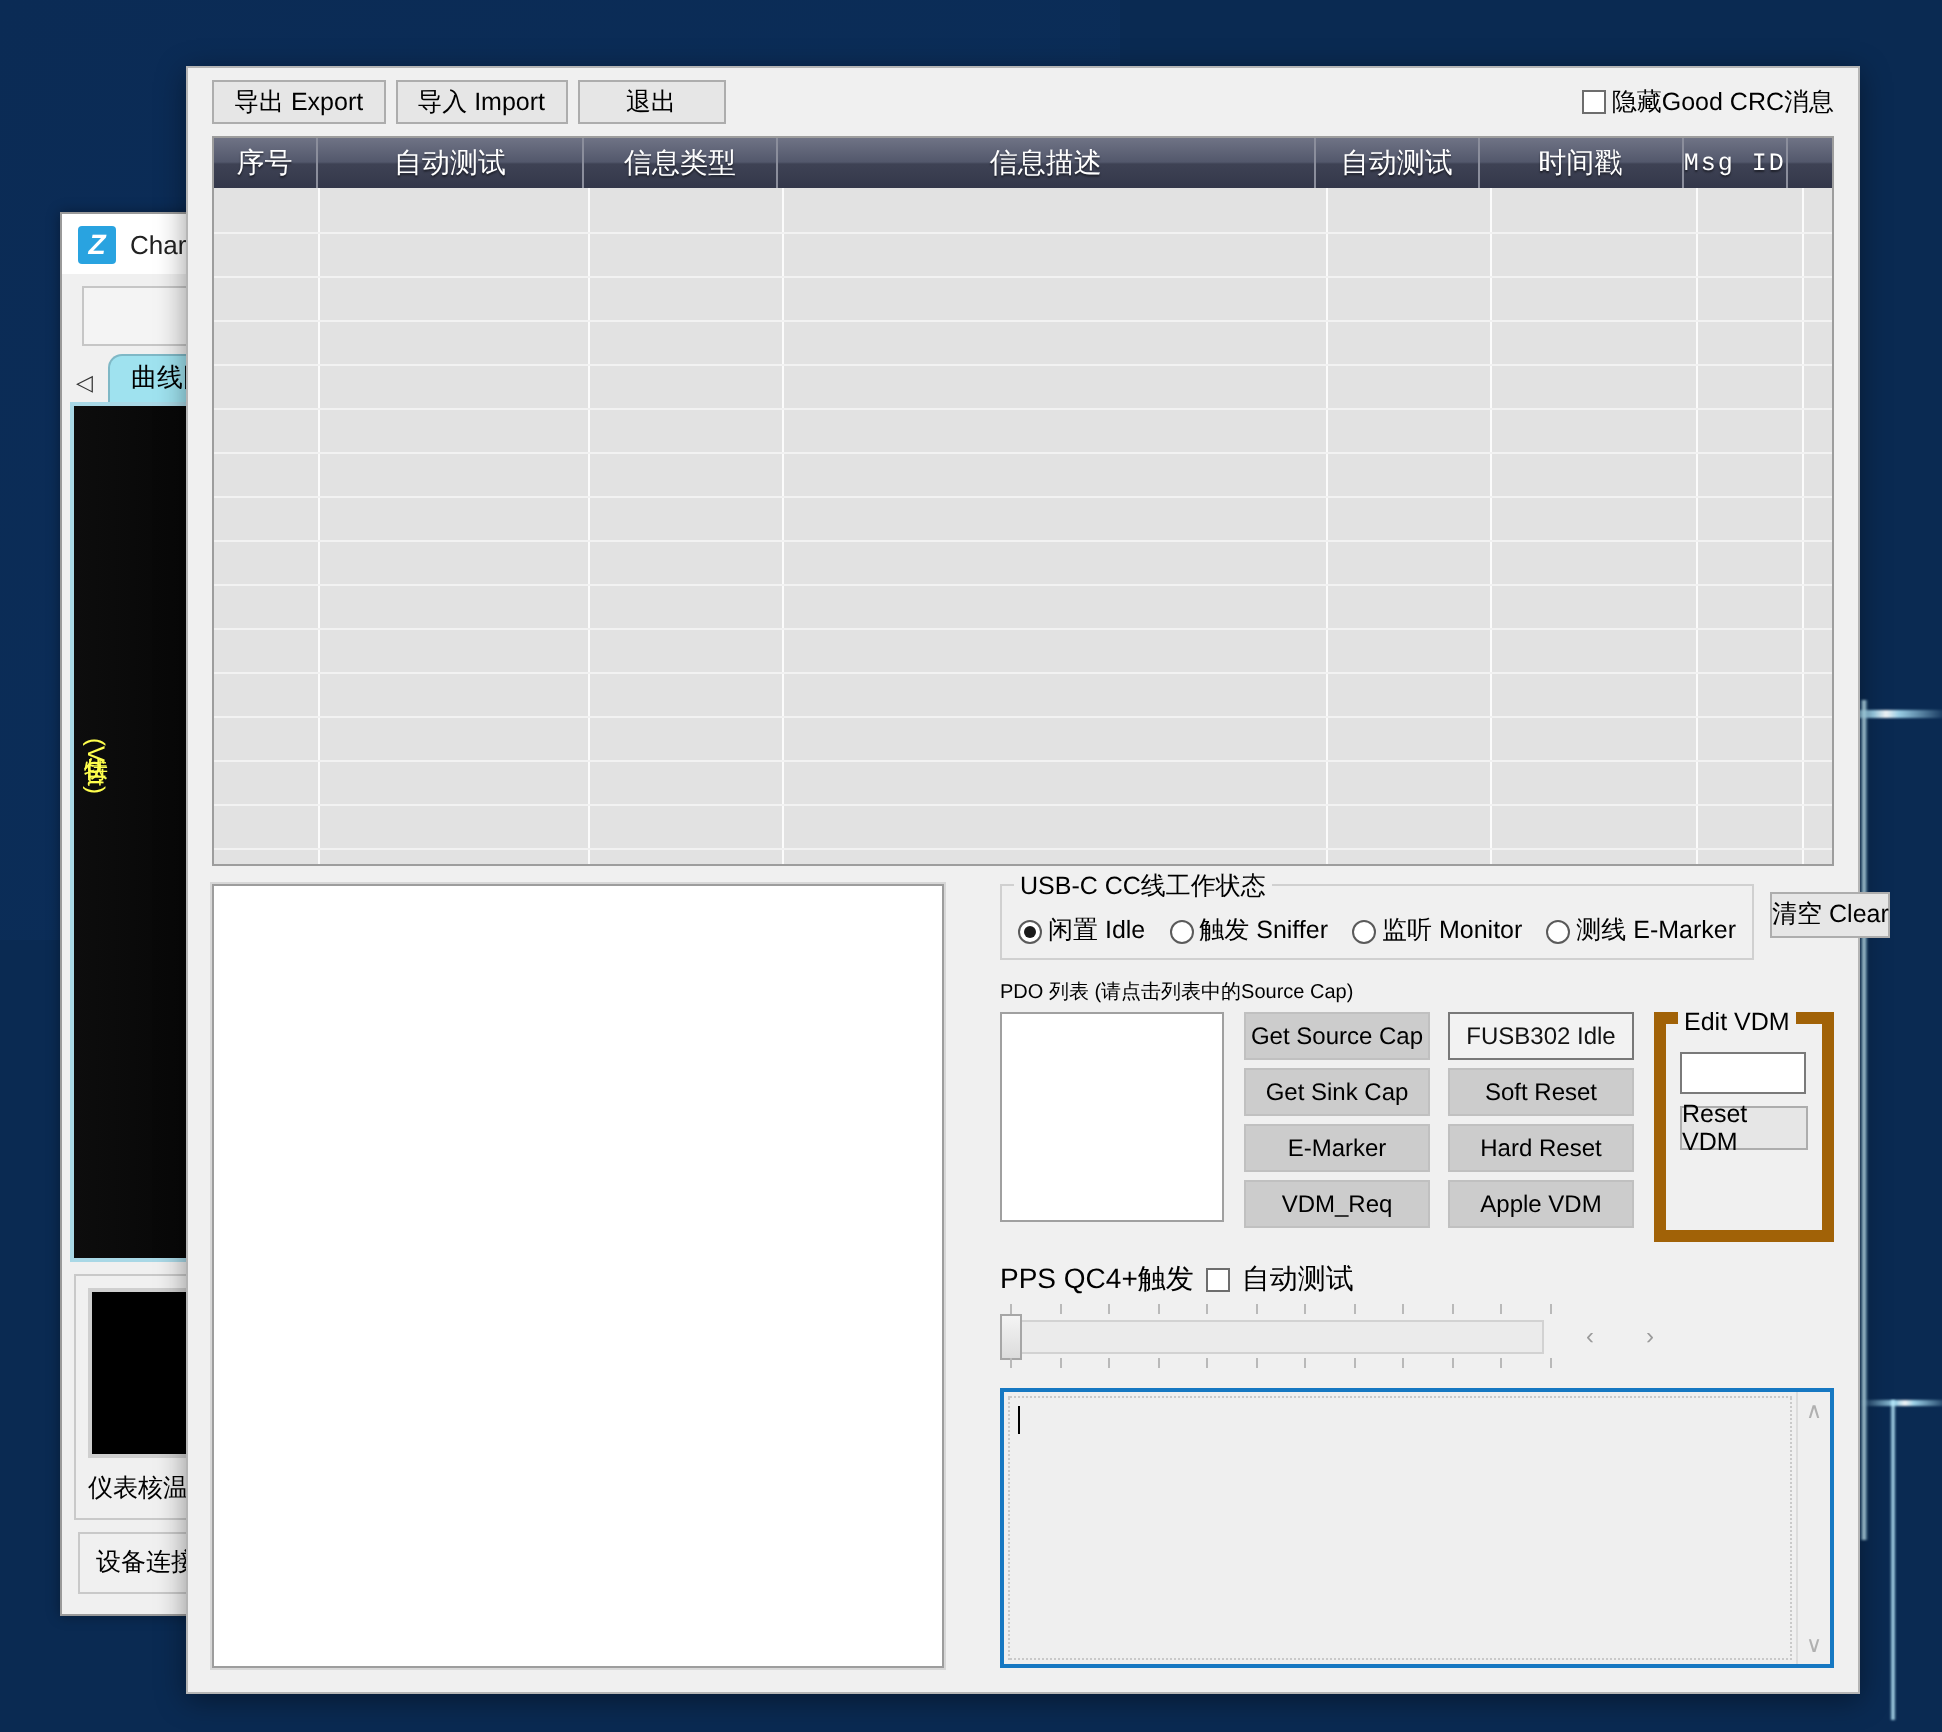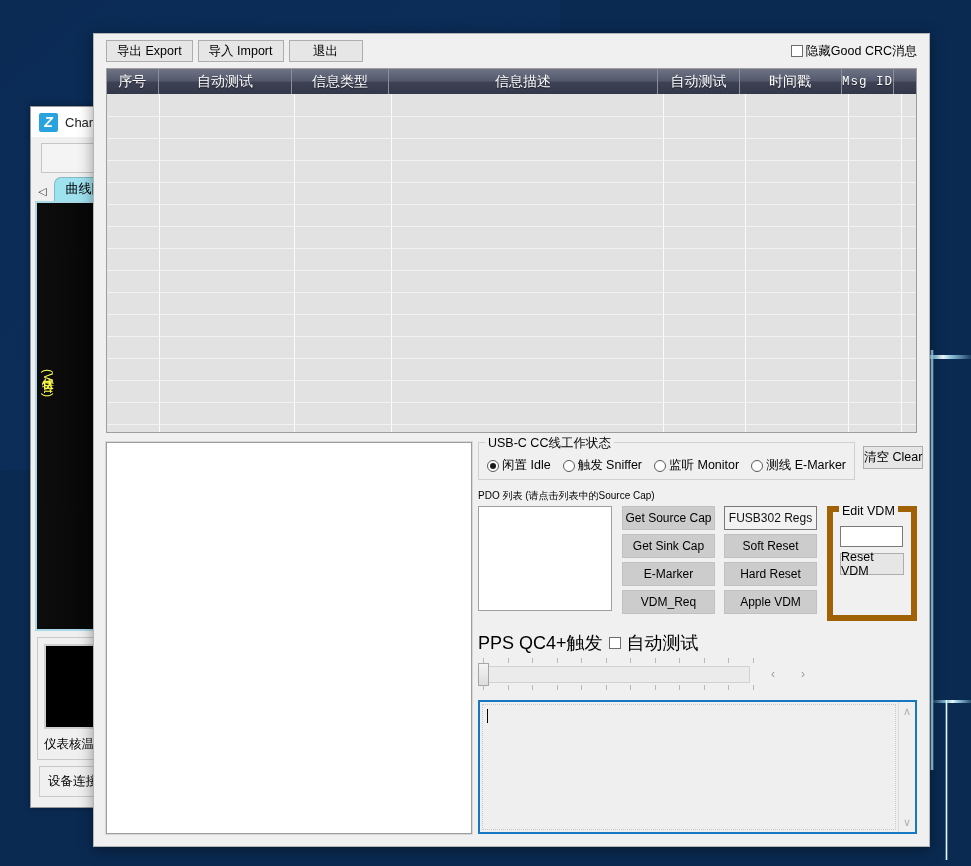--- a/index.html
+++ b/index.html
@@ -132,21 +132,21 @@
     border-right:1px solid #8b8e9c; white-space:nowrap; overflow:hidden;
     text-shadow:0 1px 1px rgba(0,0,0,.5);
   }
   .th:last-child { border-right:none; }
   .th.mono { font-family:"Liberation Mono","DejaVu Sans Mono",monospace; font-size:12.5px; letter-spacing:1px; }
   #pd-tbody { position:relative; height:340px; background:#e2e2e2; }
   .grid-v { position:absolute; top:0; bottom:0; width:1px; background:#fbfbfb; }
   .grid-h { position:absolute; left:0; right:0; height:1px; background:#f2f2f2; }
 
   
-  #pd-lower { flex:1; display:flex; padding:9px 12px 12px; gap:6px; min-height:0; }
+  #pd-lower { flex:1; display:flex; padding:9px 12px 12px; gap:28px; min-height:0; }
   #pd-left-panel {
     width:366px; background:#fff; border:1px solid #9d9d9d; outline:1px solid #d7d7d7;
   }
   #pd-right-panel { flex:1; display:flex; flex-direction:column; min-width:0; }
 
   .row1 { display:flex; gap:8px; align-items:flex-start; }
   #cc-group {
     position:relative; border:1px solid #d0d0d0; padding:14px 8px 5px; flex:1;
   }
   #cc-group-label {
@@ -182,21 +182,21 @@
   }
   #vdm-group-label {
     position:absolute; top:-8px; left:6px; background:#f0f0f0; padding:0 3px; font-size:12.5px;
   }
   #vdm-input { width:63px; height:21px; border:1px solid #7a7a7a; background:#fff; }
   #send-vdm {
     margin-top:6px; width:64px; height:22px; border:1px solid #adadad; background:#e6e6e6;
     font-size:12.5px; display:flex; align-items:center; justify-content:center;
   }
 
-  #pps-row { display:flex; align-items:center; gap:6px; margin:10px 0 2px; font-size:18px; white-space:nowrap; }
+  #pps-row { display:flex; align-items:center; gap:6px; margin:10px 0 2px; font-size:14px; white-space:nowrap; }
   #slider-row { display:flex; align-items:center; gap:8px; }
   #slider-wrap { width:276px; position:relative; height:34px; }
   #slider-track {
     position:absolute; top:9px; left:0; width:272px; height:17px;
     background:#ebebeb; border:1px solid #d2d2d2;
   }
   #slider-thumb {
     position:absolute; top:6px; left:0; width:11px; height:23px;
     background:linear-gradient(180deg,#f4f4f4,#dcdcdc); border:1px solid #a6a6a6;
   }
@@ -352,21 +352,21 @@
         </div>
         <div id="clear-btn">清空 Clear</div>
       </div>
 
       <div id="pdo-label">PDO 列表 (请点击列表中的Source Cap)</div>
 
       <div class="row2">
         <div id="pdo-list"></div>
         <div id="btn-grid">
             <div class="gbtn">Get Source Cap</div>
-            <div class="gbtn enabled">FUSB302 Regs</div>
+            <div class="gbtn enabled">FUSB302 Idle</div>
             <div class="gbtn">Get Sink Cap</div>
             <div class="gbtn">Soft Reset</div>
             <div class="gbtn">E-Marker</div>
             <div class="gbtn">Hard Reset</div>
             <div class="gbtn">VDM_Req</div>
             <div class="gbtn">Apple VDM</div>
           </div>
         <div id="vdm-group">
           <div id="vdm-group-label">Edit VDM</div>
           <div id="vdm-input"></div>

